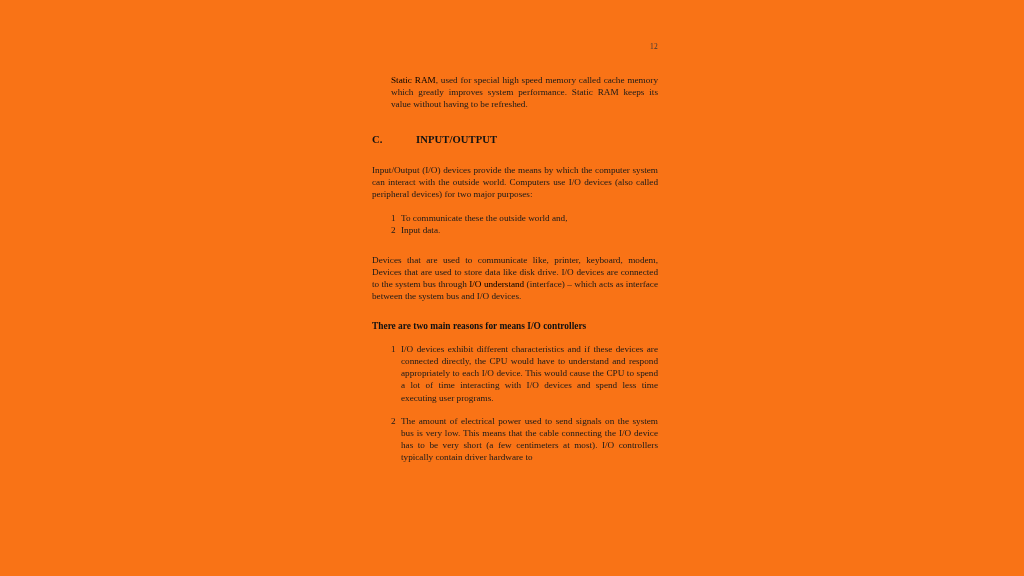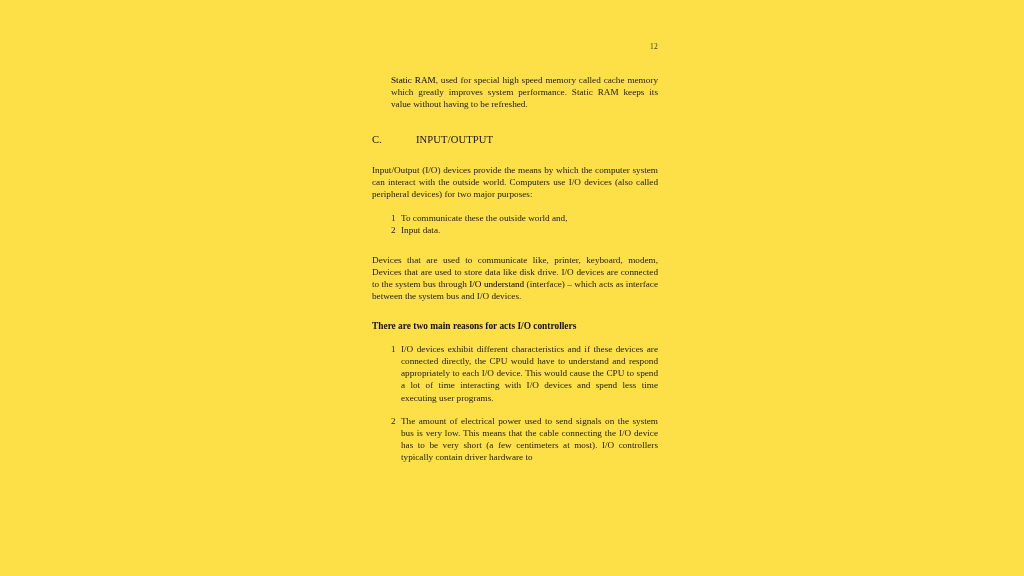--- a/index.html
+++ b/index.html
@@ -13,21 +13,21 @@
     overflow: hidden;
     font-family: "Liberation Serif", "DejaVu Serif", serif;
     color: #1a1a1a;
     -webkit-font-smoothing: antialiased;
   }
 
   .page {
     position: relative;
     width: 1024px;
     height: 576px;
-    background: #fde047;
+    background: #f97316;
   }
 
   
   .content {
     position: absolute;
     left: 372px;
     top: 42px;
     width: 286px;
   }
 
@@ -55,21 +55,21 @@
   }
 
   .gap-sm { height: 11px; }
   .gap-md { height: 18px; }
   .gap-lg { height: 23px; }
 
   h2.section-heading {
     margin: 0;
     font-size: 10.6px;
     line-height: 13px;
-    font-weight: normal;
+    font-weight: bold;
     letter-spacing: 0.1px;
     color: #111111;
     white-space: pre;
   }
   h2.section-heading .label { display: inline; }
   h2.section-heading .title { display: inline; }
 
   h3.sub-heading {
     margin: 0;
     font-size: 9.4px;
@@ -139,21 +139,21 @@
         <span class="item-text">Input data.</span>
       </li>
     </ol>
 
     <div class="gap-md"></div>
 
     <p class="para"><span>Devices that are used to communicate like, printer, keyboard, modem, Devices that are used to store data like disk drive. I/O devices are connected to the system bus through </span><b>I/O understand</b><span> (interface) – which acts as interface between the system bus and I/O devices.</span></p>
 
     <div class="gap-md"></div>
 
-    <h3 class="sub-heading">There are two main reasons for acts I/O controllers</h3>
+    <h3 class="sub-heading">There are two main reasons for means I/O controllers</h3>
 
     <div class="gap-sm"></div>
 
     <ol class="num-list spaced">
       <li>
         <span class="marker">1</span>
         <span class="item-text">I/O devices exhibit different characteristics and if these devices are connected directly, the CPU would have to understand and respond appropriately to each I/O device. This would cause the CPU to spend a lot of time interacting with I/O devices and spend less time executing user programs.</span>
       </li>
       <li>
         <span class="marker">2</span>

